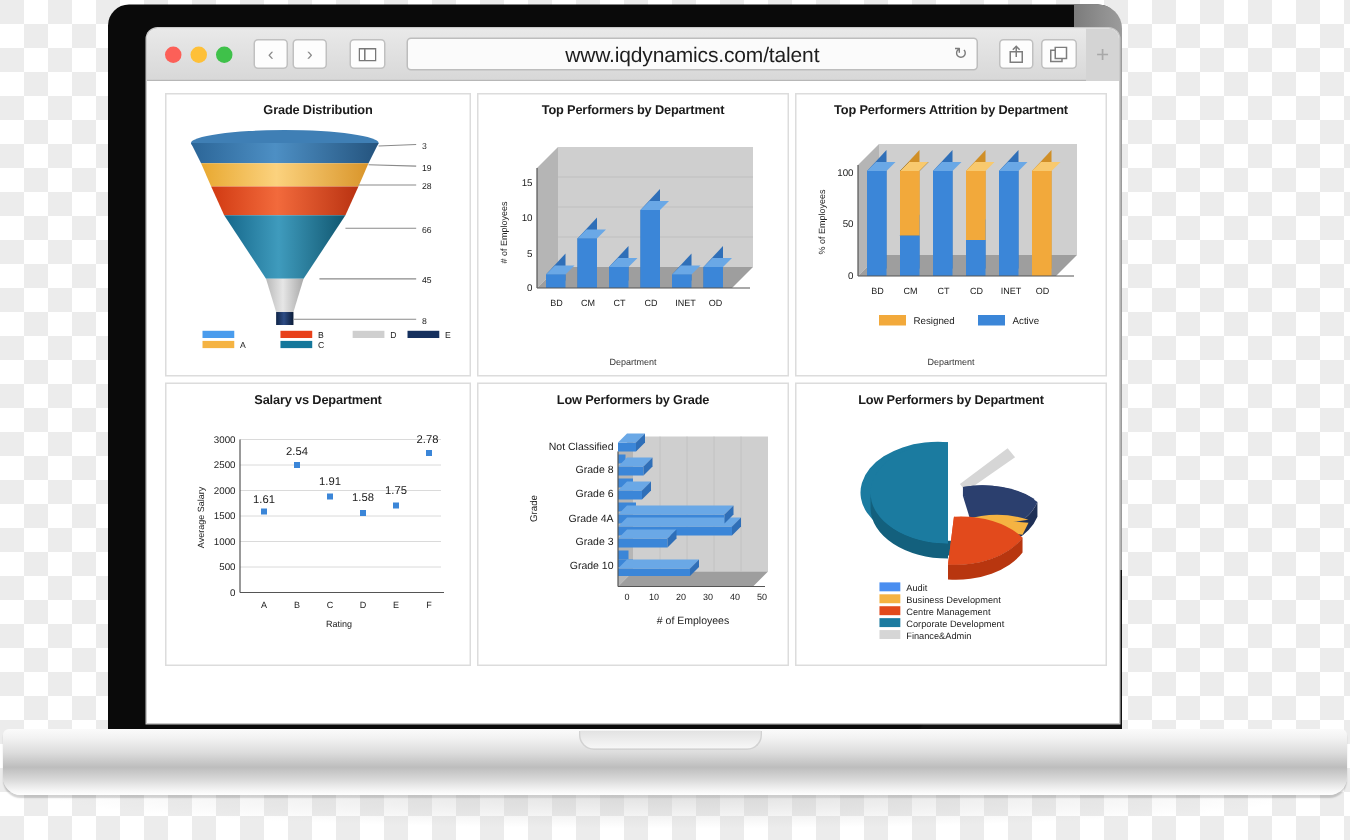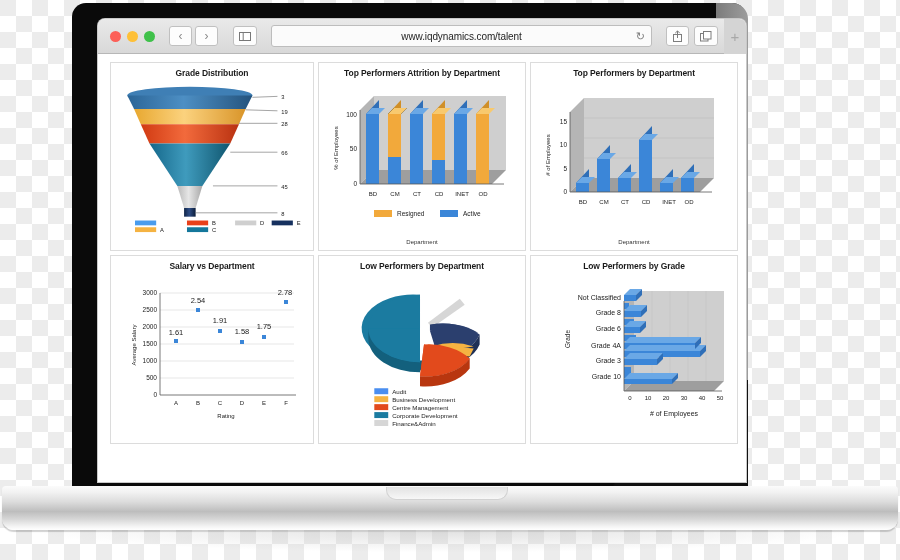--- a/index.html
+++ b/index.html
@@ -67,21 +67,21 @@
     font-size:12px;color:#8a8a8a;box-sizing:border-box;
   }
   .navgrp{display:flex;gap:3px;margin-left:8px;}
   .sidebar-btn{margin-left:9px;}
 
   .urlbar{
     flex:1;height:20px;margin:0 8px;background:#fbfbfb;
     border:1px solid #bdbdbd;border-radius:3px;
     display:flex;align-items:center;justify-content:center;position:relative;
   }
-  .urltext{font-size:10px;color:#1d1d1d;letter-spacing:-.1px;}
+  .urltext{font-size:14px;color:#1d1d1d;letter-spacing:-.1px;}
   .reload{position:absolute;right:6px;top:3px;font-size:11px;color:#7b7b7b;line-height:14px;}
   .rightgrp{display:flex;gap:5px;align-items:center;}
   .plus-tab{
     width:22px;height:35px;display:flex;align-items:center;justify-content:center;
     font-size:15px;color:#a8a8a8;background:#d4d4d4;margin-right:-6px;
   }
 
   
   .page{background:#fff;height:428px;padding:6px 10px 0;box-sizing:border-box;}
   .page-title{
@@ -233,86 +233,20 @@
               <text class="lg-txt" x="98" y="158">C</text>
               <rect x="122" y="146" width="22" height="5" fill="#cfcfcf"></rect>
               <text class="lg-txt" x="148" y="151">D</text>
               <rect x="160" y="146" width="22" height="5" fill="#15305e"></rect>
               <text class="lg-txt" x="186" y="151">E</text>
             </g>
           </svg>
         </div>
 
         <div class="panel">
-          <div class="panel-title">Top Performers Attrition by Department</div>
-          <svg width="200" height="150" viewBox="0 0 200 150">
-            <g>
-              <polygon points="52,16 184,16 184,90 52,90" fill="#cfcfcf"></polygon>
-              <polygon points="38,30 52,16 52,90 38,104" fill="#b5b5b5"></polygon>
-              <polygon points="38,104 52,90 184,90 170,104" fill="#9e9e9e"></polygon>
-            </g>
-
-            <g>
-
-              <polygon points="44,34 57,20 57,99 44,104" fill="#2f6fb8"></polygon>
-                <rect x="44" y="34" width="13" height="70" fill="#3b86d8"></rect>
-              <polygon points="44,34 50,28 63,28 57,34" fill="#6aa8e6"></polygon>
-
-              <polygon points="66,77 79,63 79,99 66,104" fill="#2f6fb8"></polygon>
-                <rect x="66" y="77" width="13" height="27" fill="#3b86d8"></rect>
-              <polygon points="66,34 79,20 79,63 66,77" fill="#d08f27"></polygon>
-                <rect x="66" y="34" width="13" height="43" fill="#f2a93b"></rect>
-              <polygon points="66,34 72,28 85,28 79,34" fill="#f8c madeup"></polygon>
-              <polygon points="66,34 72,28 85,28 79,34" fill="#f8c96e"></polygon>
-
-              <polygon points="88,34 101,20 101,99 88,104" fill="#2f6fb8"></polygon>
-                <rect x="88" y="34" width="13" height="70" fill="#3b86d8"></rect>
-              <polygon points="88,34 94,28 107,28 101,34" fill="#6aa8e6"></polygon>
-
-              <polygon points="110,80 123,66 123,99 110,104" fill="#2f6fb8"></polygon>
-                <rect x="110" y="80" width="13" height="24" fill="#3b86d8"></rect>
-              <polygon points="110,34 123,20 123,66 110,80" fill="#d08f27"></polygon>
-                <rect x="110" y="34" width="13" height="46" fill="#f2a93b"></rect>
-              <polygon points="110,34 116,28 129,28 123,34" fill="#f8c96e"></polygon>
-
-              <polygon points="132,34 145,20 145,99 132,104" fill="#2f6fb8"></polygon>
-                <rect x="132" y="34" width="13" height="70" fill="#3b86d8"></rect>
-              <polygon points="132,34 138,28 151,28 145,34" fill="#6aa8e6"></polygon>
-
-              <polygon points="154,34 167,20 167,99 154,104" fill="#d08f27"></polygon>
-                <rect x="154" y="34" width="13" height="70" fill="#f2a93b"></rect>
-              <polygon points="154,34 160,28 173,28 167,34" fill="#f8c96e"></polygon>
-            </g>
-            <line x1="38" y1="104" x2="182" y2="104" stroke="#555" stroke-width=".8"></line>
-            <line x1="38" y1="30" x2="38" y2="104" stroke="#555" stroke-width=".8"></line>
-            <g font-size="6.5" fill="#222" text-anchor="end">
-              <text x="35" y="106">0</text>
-              <text x="35" y="71">50</text>
-              <text x="35" y="37">100</text>
-            </g>
-            <g font-size="6" fill="#222" text-anchor="middle">
-              <text x="51" y="116">BD</text>
-              <text x="73" y="116">CM</text>
-              <text x="95" y="116">CT</text>
-              <text x="117" y="116">CD</text>
-              <text x="140" y="116">INET</text>
-              <text x="161" y="116">OD</text>
-            </g>
-            <text x="16" y="68" font-size="6" fill="#222" text-anchor="middle" transform="rotate(-90 16 68)">% of Employees</text>
-            <g>
-              <rect x="52" y="130" width="18" height="7" fill="#f2a93b"></rect>
-              <text x="75" y="136" font-size="6.5" fill="#222">Resigned</text>
-              <rect x="118" y="130" width="18" height="7" fill="#3b86d8"></rect>
-              <text x="141" y="136" font-size="6.5" fill="#222">Active</text>
-            </g>
-          </svg>
-          <div class="axis-title bottom">Department</div>
-        </div>
-
-        <div class="panel">
           <div class="panel-title">Top Performers by Department</div>
           <svg width="196" height="140" viewBox="0 0 196 140">
 
             <g>
               <polygon points="48,18 178,18 178,98 48,98" fill="#cfcfcf"></polygon>
               <polygon points="34,32 48,18 48,98 34,112" fill="#b5b5b5"></polygon>
               <polygon points="34,112 48,98 178,98 164,112" fill="#9e9e9e"></polygon>
               <g stroke="#bdbdbd" stroke-width=".6">
                 <line x1="48" y1="38" x2="178" y2="38"></line>
                 <line x1="48" y1="58" x2="178" y2="58"></line>
@@ -357,20 +291,86 @@
             </g>
             <g font-size="6" fill="#222" text-anchor="middle">
               <text x="47" y="124">BD</text>
               <text x="68" y="124">CM</text>
               <text x="89" y="124">CT</text>
               <text x="110" y="124">CD</text>
               <text x="133" y="124">INET</text>
               <text x="153" y="124">OD</text>
             </g>
             <text x="14" y="75" font-size="6" fill="#222" text-anchor="middle" transform="rotate(-90 14 75)"># of Employees</text>
+          </svg>
+          <div class="axis-title bottom">Department</div>
+        </div>
+
+        <div class="panel">
+          <div class="panel-title">Top Performers Attrition by Department</div>
+          <svg width="200" height="150" viewBox="0 0 200 150">
+            <g>
+              <polygon points="52,16 184,16 184,90 52,90" fill="#cfcfcf"></polygon>
+              <polygon points="38,30 52,16 52,90 38,104" fill="#b5b5b5"></polygon>
+              <polygon points="38,104 52,90 184,90 170,104" fill="#9e9e9e"></polygon>
+            </g>
+
+            <g>
+
+              <polygon points="44,34 57,20 57,99 44,104" fill="#2f6fb8"></polygon>
+                <rect x="44" y="34" width="13" height="70" fill="#3b86d8"></rect>
+              <polygon points="44,34 50,28 63,28 57,34" fill="#6aa8e6"></polygon>
+
+              <polygon points="66,77 79,63 79,99 66,104" fill="#2f6fb8"></polygon>
+                <rect x="66" y="77" width="13" height="27" fill="#3b86d8"></rect>
+              <polygon points="66,34 79,20 79,63 66,77" fill="#d08f27"></polygon>
+                <rect x="66" y="34" width="13" height="43" fill="#f2a93b"></rect>
+              <polygon points="66,34 72,28 85,28 79,34" fill="#f8c madeup"></polygon>
+              <polygon points="66,34 72,28 85,28 79,34" fill="#f8c96e"></polygon>
+
+              <polygon points="88,34 101,20 101,99 88,104" fill="#2f6fb8"></polygon>
+                <rect x="88" y="34" width="13" height="70" fill="#3b86d8"></rect>
+              <polygon points="88,34 94,28 107,28 101,34" fill="#6aa8e6"></polygon>
+
+              <polygon points="110,80 123,66 123,99 110,104" fill="#2f6fb8"></polygon>
+                <rect x="110" y="80" width="13" height="24" fill="#3b86d8"></rect>
+              <polygon points="110,34 123,20 123,66 110,80" fill="#d08f27"></polygon>
+                <rect x="110" y="34" width="13" height="46" fill="#f2a93b"></rect>
+              <polygon points="110,34 116,28 129,28 123,34" fill="#f8c96e"></polygon>
+
+              <polygon points="132,34 145,20 145,99 132,104" fill="#2f6fb8"></polygon>
+                <rect x="132" y="34" width="13" height="70" fill="#3b86d8"></rect>
+              <polygon points="132,34 138,28 151,28 145,34" fill="#6aa8e6"></polygon>
+
+              <polygon points="154,34 167,20 167,99 154,104" fill="#d08f27"></polygon>
+                <rect x="154" y="34" width="13" height="70" fill="#f2a93b"></rect>
+              <polygon points="154,34 160,28 173,28 167,34" fill="#f8c96e"></polygon>
+            </g>
+            <line x1="38" y1="104" x2="182" y2="104" stroke="#555" stroke-width=".8"></line>
+            <line x1="38" y1="30" x2="38" y2="104" stroke="#555" stroke-width=".8"></line>
+            <g font-size="6.5" fill="#222" text-anchor="end">
+              <text x="35" y="106">0</text>
+              <text x="35" y="71">50</text>
+              <text x="35" y="37">100</text>
+            </g>
+            <g font-size="6" fill="#222" text-anchor="middle">
+              <text x="51" y="116">BD</text>
+              <text x="73" y="116">CM</text>
+              <text x="95" y="116">CT</text>
+              <text x="117" y="116">CD</text>
+              <text x="140" y="116">INET</text>
+              <text x="161" y="116">OD</text>
+            </g>
+            <text x="16" y="68" font-size="6" fill="#222" text-anchor="middle" transform="rotate(-90 16 68)">% of Employees</text>
+            <g>
+              <rect x="52" y="130" width="18" height="7" fill="#f2a93b"></rect>
+              <text x="75" y="136" font-size="6.5" fill="#222">Resigned</text>
+              <rect x="118" y="130" width="18" height="7" fill="#3b86d8"></rect>
+              <text x="141" y="136" font-size="6.5" fill="#222">Active</text>
+            </g>
           </svg>
           <div class="axis-title bottom">Department</div>
         </div>
 
         <div class="panel">
           <div class="panel-title">Salary vs Department</div>
           <svg width="196" height="150" viewBox="0 0 196 150">
             <g stroke="#d6d6d6" stroke-width=".6">
               <line x1="46" y1="20" x2="180" y2="20"></line>
               <line x1="46" y1="37" x2="180" y2="37"></line>
@@ -410,67 +410,20 @@
             <g font-size="6" fill="#222" text-anchor="middle">
               <text x="62" y="132">A</text>
               <text x="84" y="132">B</text>
               <text x="106" y="132">C</text>
               <text x="128" y="132">D</text>
               <text x="150" y="132">E</text>
               <text x="172" y="132">F</text>
             </g>
             <text x="22" y="72" font-size="6" fill="#222" text-anchor="middle" transform="rotate(-90 22 72)">Average Salary</text>
             <text x="112" y="145" font-size="6" fill="#222" text-anchor="middle">Rating</text>
-          </svg>
-        </div>
-
-        <div class="panel">
-          <div class="panel-title">Low Performers by Department</div>
-          <svg width="196" height="155" viewBox="0 0 196 155">
-            <g>
-
-              <path d="M44 54 A52 34 0 0 0 98 88 L98 98 A52 34 0 0 1 44 64 Z" fill="#155f7c"></path>
-              <path d="M98 88 A52 34 0 0 0 148 62 L148 72 A52 34 0 0 1 98 98 Z" fill="#1f3056"></path>
-
-              <path d="M96 56 L96 22 A52 34 0 0 0 50 78 Z" fill="#1b7ba0"></path>
-              <path d="M96 56 A52 34 0 0 0 96 90 L96 56 Z" fill="#1b7ba0"></path>
-              <path d="M44 56 A52 34 0 0 1 96 22 L96 56 Z" fill="#1b7ba0"></path>
-              <path d="M44 56 A52 34 0 0 0 96 90 L96 56 Z" fill="#1b7ba0"></path>
-              <path d="M44 56 A52 34 0 0 0 96 90 L96 56 Z" fill="#1b7ba0"></path>
-              <path d="M44 66 A52 34 0 0 0 96 100 L96 90 A52 34 0 0 1 44 56 Z" fill="#13607d"></path>
-
-              <path d="M104 50 L136 26 L141 32 L108 55 Z" fill="#d6d6d6"></path>
-
-              <path d="M106 52 A50 33 0 0 1 154 60 L106 58 Z" fill="#2b3f6e"></path>
-              <path d="M106 58 L154 60 A50 33 0 0 1 114 84 Z" fill="#2b3f6e"></path>
-              <path d="M106 52 A50 33 0 0 1 156 62 A50 33 0 0 1 114 86 Z" fill="#2b3f6e"></path>
-              <path d="M114 86 A50 33 0 0 0 156 62 L156 72 A50 33 0 0 1 114 96 Z" fill="#1f3056"></path>
-
-              <path d="M108 74 A46 30 0 0 1 150 74 L108 80 Z" fill="#f5b342"></path>
-              <path d="M104 72 L150 76 L146 84 L104 80 Z" fill="#f5b342"></path>
-
-              <path d="M100 72 A50 33 0 0 0 146 86 L100 72 Z" fill="#e24a1c"></path>
-              <path d="M100 72 L146 86 A50 33 0 0 1 96 104 Z" fill="#e24a1c"></path>
-              <path d="M96 104 A50 33 0 0 0 146 86 A50 33 0 0 0 100 72 Z" fill="#e24a1c"></path>
-              <path d="M96 104 A50 33 0 0 0 146 86 L146 96 A50 33 0 0 1 96 114 Z" fill="#b8360f"></path>
-            </g>
-            <g>
-              <rect x="50" y="116" width="14" height="6" fill="#4a8ef0"></rect>
-              <text x="68" y="122" font-size="6.2" fill="#222">Audit</text>
-              <rect x="50" y="124" width="14" height="6" fill="#f5b342"></rect>
-              <text x="68" y="130" font-size="6.2" fill="#222">Business Development</text>
-              <rect x="50" y="132" width="14" height="6" fill="#e24a1c"></rect>
-              <text x="68" y="138" font-size="6.2" fill="#222">Centre Management</text>
-              <rect x="50" y="140" width="14" height="6" fill="#1b7ba0"></rect>
-              <text x="68" y="146" font-size="6.2" fill="#222">Corporate Development</text>
-              <rect x="50" y="148" width="14" height="6" fill="#d6d6d6"></rect>
-              <text x="68" y="154" font-size="6.2" fill="#222">Finance&amp;Admin</text>
-              <rect x="50" y="156" width="14" height="6" fill="#2b3f6e"></rect>
-              <text x="68" y="162" font-size="6.2" fill="#222">Operations Development</text>
-            </g>
           </svg>
         </div>
 
         <div class="panel">
           <div class="panel-title">Low Performers by Grade</div>
           <svg width="200" height="150" viewBox="0 0 200 150">
             <g>
               <polygon points="100,18 190,18 190,108 100,108" fill="#cfcfcf"></polygon>
               <polygon points="90,28 100,18 100,108 90,118" fill="#b5b5b5"></polygon>
               <polygon points="90,118 100,108 190,108 180,118" fill="#9e9e9e"></polygon>
@@ -532,20 +485,67 @@
               <text x="132" y="127">20</text>
               <text x="150" y="127">30</text>
               <text x="168" y="127">40</text>
               <text x="186" y="127">50</text>
             </g>
             <text x="36" y="66" font-size="6.5" fill="#222" text-anchor="middle" transform="rotate(-90 36 66)">Grade</text>
             <text x="140" y="143" font-size="7" fill="#222" text-anchor="middle"># of Employees</text>
           </svg>
         </div>
 
+        <div class="panel">
+          <div class="panel-title">Low Performers by Department</div>
+          <svg width="196" height="155" viewBox="0 0 196 155">
+            <g>
+
+              <path d="M44 54 A52 34 0 0 0 98 88 L98 98 A52 34 0 0 1 44 64 Z" fill="#155f7c"></path>
+              <path d="M98 88 A52 34 0 0 0 148 62 L148 72 A52 34 0 0 1 98 98 Z" fill="#1f3056"></path>
+
+              <path d="M96 56 L96 22 A52 34 0 0 0 50 78 Z" fill="#1b7ba0"></path>
+              <path d="M96 56 A52 34 0 0 0 96 90 L96 56 Z" fill="#1b7ba0"></path>
+              <path d="M44 56 A52 34 0 0 1 96 22 L96 56 Z" fill="#1b7ba0"></path>
+              <path d="M44 56 A52 34 0 0 0 96 90 L96 56 Z" fill="#1b7ba0"></path>
+              <path d="M44 56 A52 34 0 0 0 96 90 L96 56 Z" fill="#1b7ba0"></path>
+              <path d="M44 66 A52 34 0 0 0 96 100 L96 90 A52 34 0 0 1 44 56 Z" fill="#13607d"></path>
+
+              <path d="M104 50 L136 26 L141 32 L108 55 Z" fill="#d6d6d6"></path>
+
+              <path d="M106 52 A50 33 0 0 1 154 60 L106 58 Z" fill="#2b3f6e"></path>
+              <path d="M106 58 L154 60 A50 33 0 0 1 114 84 Z" fill="#2b3f6e"></path>
+              <path d="M106 52 A50 33 0 0 1 156 62 A50 33 0 0 1 114 86 Z" fill="#2b3f6e"></path>
+              <path d="M114 86 A50 33 0 0 0 156 62 L156 72 A50 33 0 0 1 114 96 Z" fill="#1f3056"></path>
+
+              <path d="M108 74 A46 30 0 0 1 150 74 L108 80 Z" fill="#f5b342"></path>
+              <path d="M104 72 L150 76 L146 84 L104 80 Z" fill="#f5b342"></path>
+
+              <path d="M100 72 A50 33 0 0 0 146 86 L100 72 Z" fill="#e24a1c"></path>
+              <path d="M100 72 L146 86 A50 33 0 0 1 96 104 Z" fill="#e24a1c"></path>
+              <path d="M96 104 A50 33 0 0 0 146 86 A50 33 0 0 0 100 72 Z" fill="#e24a1c"></path>
+              <path d="M96 104 A50 33 0 0 0 146 86 L146 96 A50 33 0 0 1 96 114 Z" fill="#b8360f"></path>
+            </g>
+            <g>
+              <rect x="50" y="116" width="14" height="6" fill="#4a8ef0"></rect>
+              <text x="68" y="122" font-size="6.2" fill="#222">Audit</text>
+              <rect x="50" y="124" width="14" height="6" fill="#f5b342"></rect>
+              <text x="68" y="130" font-size="6.2" fill="#222">Business Development</text>
+              <rect x="50" y="132" width="14" height="6" fill="#e24a1c"></rect>
+              <text x="68" y="138" font-size="6.2" fill="#222">Centre Management</text>
+              <rect x="50" y="140" width="14" height="6" fill="#1b7ba0"></rect>
+              <text x="68" y="146" font-size="6.2" fill="#222">Corporate Development</text>
+              <rect x="50" y="148" width="14" height="6" fill="#d6d6d6"></rect>
+              <text x="68" y="154" font-size="6.2" fill="#222">Finance&amp;Admin</text>
+              <rect x="50" y="156" width="14" height="6" fill="#2b3f6e"></rect>
+              <text x="68" y="162" font-size="6.2" fill="#222">Operations Development</text>
+            </g>
+          </svg>
+        </div>
+
       </div>
     </div>
   </div>
 
   <div class="laptop-base"></div>
   <div class="laptop-notch"></div>
   <div class="laptop-glow"></div>
 </div>
 
 </body></html>

